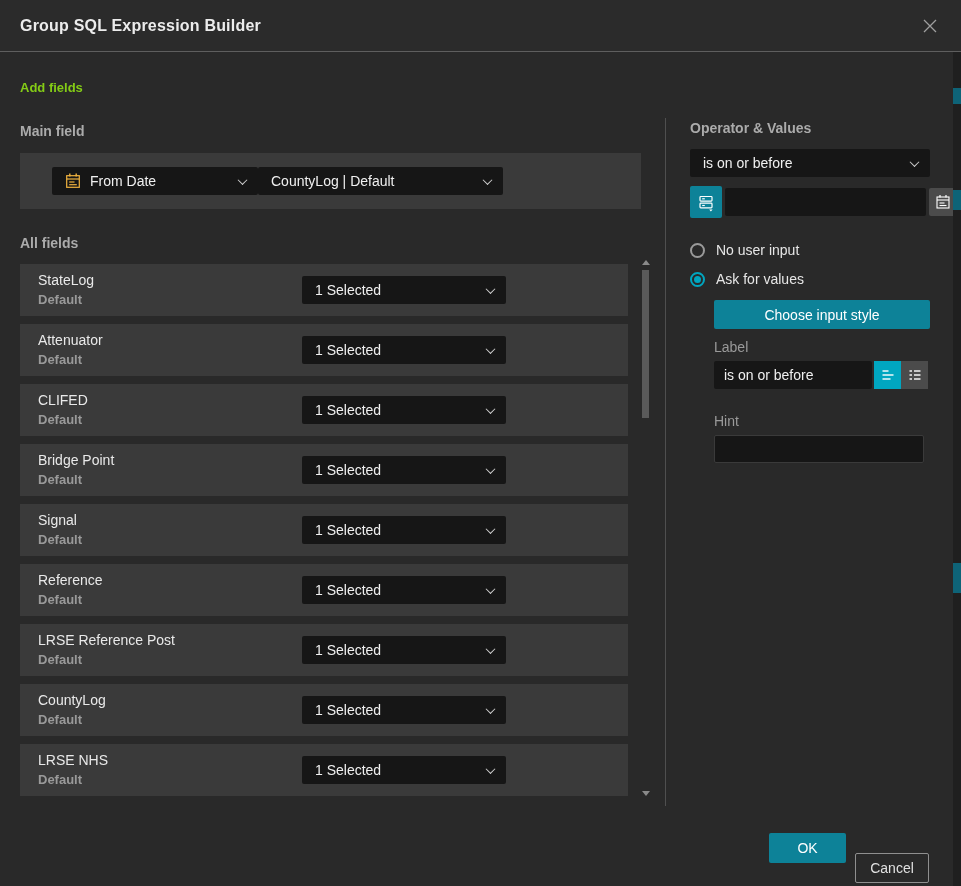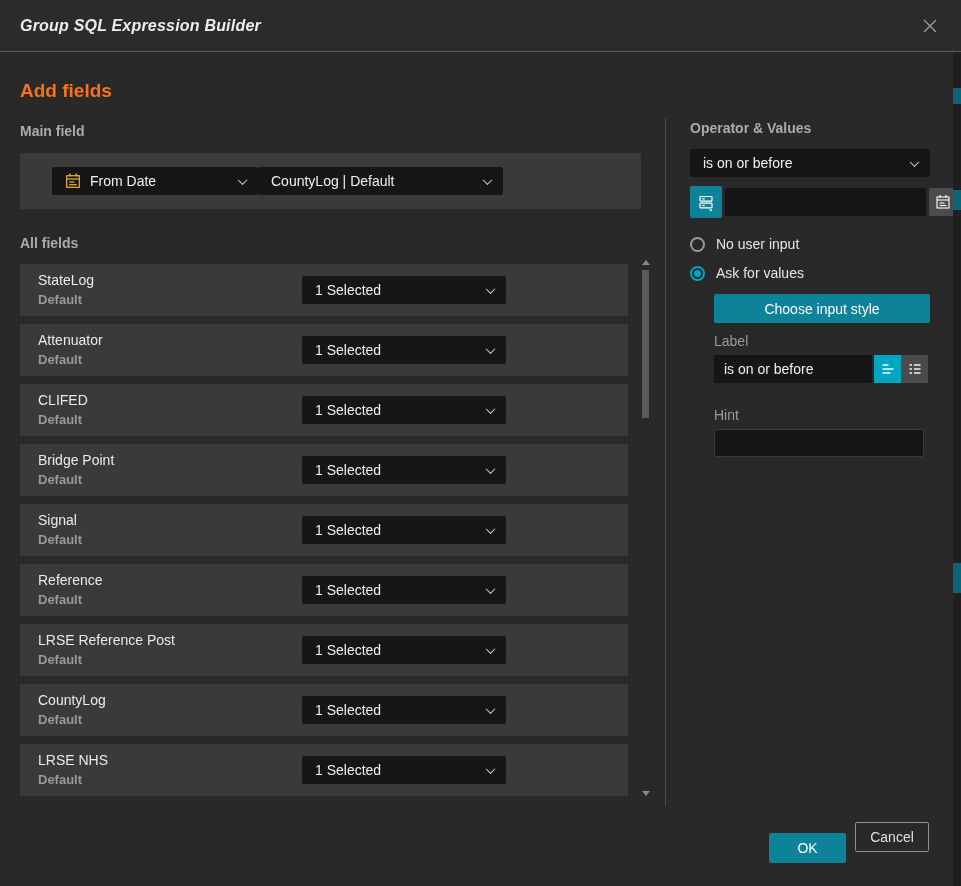--- a/index.html
+++ b/index.html
@@ -2,25 +2,25 @@
 <html style="--accent: #0d8298; --accent-bright: #00a6c0;"><head>
 <meta charset="utf-8">
 <style>
   html,body{margin:0;padding:0;background:#1a1a1a;}
   *{box-sizing:border-box;font-family:"Liberation Sans",sans-serif;}
   .dialog{position:relative;width:961px;height:886px;background:#292929;overflow:hidden;}
 
   
   .titlebar{position:absolute;top:0;left:0;width:961px;height:52px;background:#2b2b2b;
     border-bottom:1px solid #5e5e5e;display:flex;align-items:center;padding:0 18px 0 20px;}
-  .title{font-size:16px;font-weight:bold;color:#ececec;letter-spacing:.2px;font-style:italic;}
+  .title{font-size:16px;font-weight:bold;color:#ececec;letter-spacing:.2px;}
   .close-btn{margin-left:auto;width:26px;height:26px;display:flex;align-items:center;justify-content:center;cursor:pointer;background:none;border:none;padding:0;}
 
   
-  .h-add{position:absolute;left:20px;top:80px;font-size:19px;font-weight:bold;color:#f97316;}
+  .h-add{position:absolute;left:20px;top:80px;font-size:13px;font-weight:bold;color:#84cc16;}
   .h-sec{font-size:14px;font-weight:bold;color:#ababab;}
   .h-main{position:absolute;left:20px;top:123px;text-align:right;}
   .h-all{position:absolute;left:20px;top:235px;}
   .h-op{position:absolute;left:0;top:0;}
 
   
   .select{display:flex;align-items:center;background:#161616;border-radius:2px;height:28px;
     padding:0 12px 0 13px;color:#f0f0f0;font-size:14px;cursor:pointer;}
   .select .sel-text{flex:1;white-space:nowrap;overflow:hidden;}
   .chev{width:7px;height:7px;border-right:1.6px solid #cfcfcf;border-bottom:1.6px solid #cfcfcf;
@@ -55,21 +55,21 @@
   
   .panel{position:absolute;left:690px;top:120px;width:240px;}
   .panel .h-op{position:static;display:block;}
   .op-select{margin-top:13px;width:240px;}
   .val-row{margin-top:9px;display:flex;align-items:center;}
   .sq-btn{border:none;padding:0;display:flex;align-items:center;justify-content:center;cursor:pointer;flex:none;}
   .type-btn{width:32px;height:32px;background:var(--accent);border-radius:2px;}
   .value-input{flex:1;margin:0 3px;height:28px;border:none;}
   .calbtn{width:28px;height:28px;background:#4b4b4b;border-radius:2px;}
 
-  .radios{margin-top:18px;}
+  .radios{margin-top:24px;}
   .radio-row{display:flex;align-items:center;margin-bottom:13px;cursor:pointer;}
   .radio{width:15px;height:15px;border-radius:50%;border:2px solid #9a9a9a;flex:none;position:relative;}
   .radio.on{border-color:var(--accent-bright);}
   .radio.on::after{content:'';position:absolute;inset:2px;border-radius:50%;background:var(--accent-bright);}
   .radio-label{margin-left:11px;font-size:14px;color:#e6e6e6;}
 
   .indent{margin-left:24px;margin-top:12px;}
   .choose-btn{width:216px;height:29px;background:var(--accent);border:none;border-radius:2px;
     color:#fff;font-size:14px;cursor:pointer;}
   .caption{font-size:14px;color:#9a9a9a;margin-top:10px;}
@@ -78,21 +78,21 @@
   .seg{display:flex;margin-left:2px;}
   .seg .sq-btn{width:27px;height:28px;}
   .seg .active{background:var(--accent-bright);}
   .seg .idle{background:#4b4b4b;}
   .hint-caption{margin-top:24px;}
   .hint-input{width:210px;margin-top:6px;}
 
   
   .ok-btn{position:absolute;left:769px;top:833px;width:77px;height:30px;background:var(--accent);
     border:none;border-radius:2px;color:#fff;font-size:14px;cursor:pointer;}
-  .cancel-btn{position:absolute;left:855px;top:822px;width:74px;height:30px;background:transparent;
+  .cancel-btn{position:absolute;left:855px;top:853px;width:74px;height:30px;background:transparent;
     border:1px solid #8f8f8f;border-radius:2px;color:#e0e0e0;font-size:14px;cursor:pointer;}
 
   
   .edge{position:absolute;left:953px;top:52px;width:8px;height:834px;background:#1f1f1f;}
   .sliver{position:absolute;left:0;width:8px;background:#0e6377;}
   .sl1{top:36px;height:16px;} .sl2{top:138px;height:20px;} .sl3{top:511px;height:30px;}
 </style>
 </head>
 <body>
 

